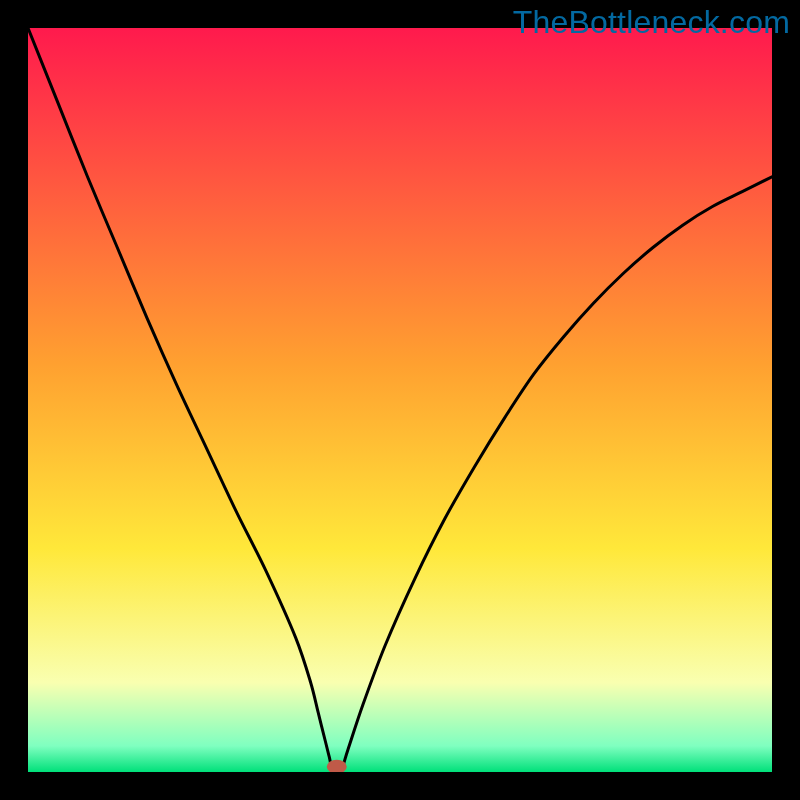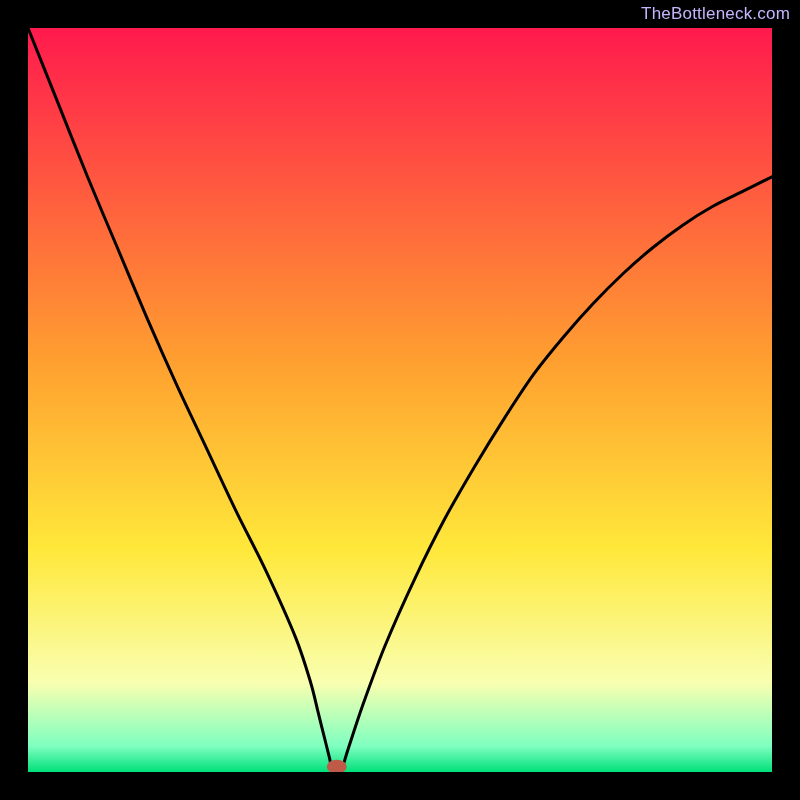--- a/index.html
+++ b/index.html
@@ -22,22 +22,22 @@
     left: 28px;
     top: 28px;
     width: 744px;
     height: 744px;
     overflow: hidden;
   }
   .watermark {
     position: absolute;
     top: 4px;
     right: 10px;
-    color: #c4b5fd;
-    font-size: 17px;
+    color: #0369a1;
+    font-size: 32px;
     font-weight: 500;
     letter-spacing: 0.2px;
     z-index: 10;
     user-select: none;
   }
   svg { display: block; }
 </style>
 </head>
 <body>
 

